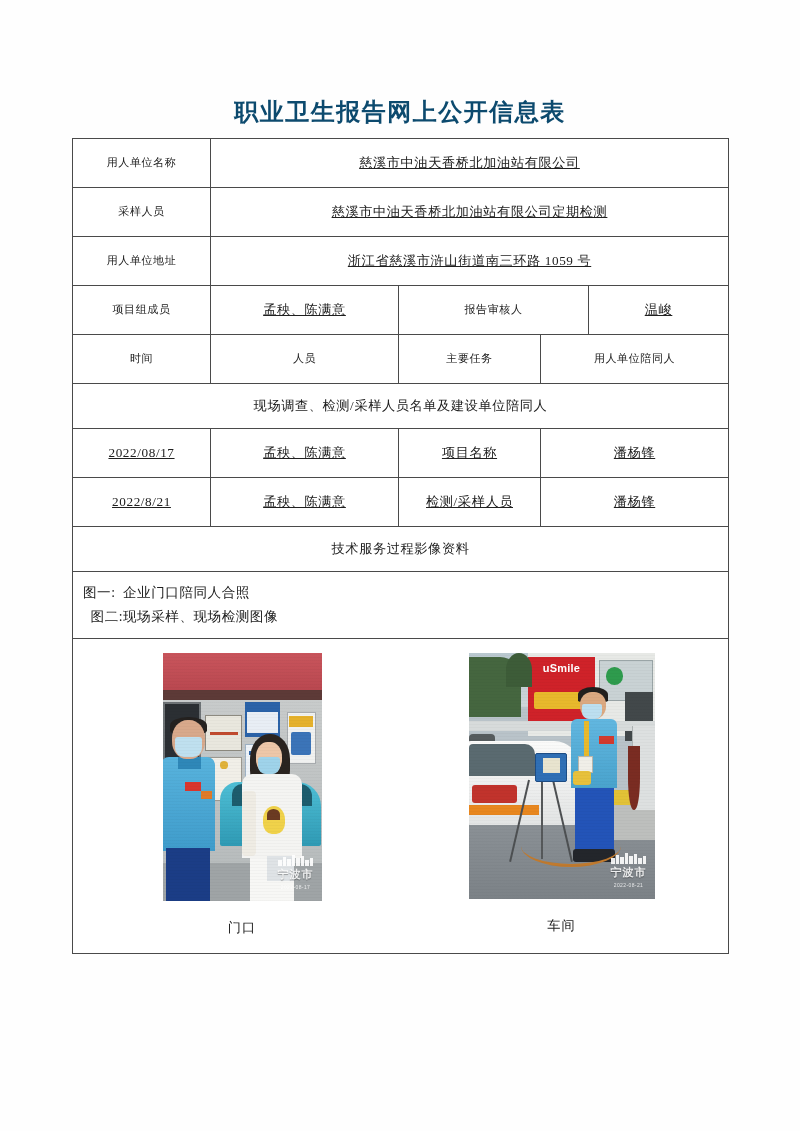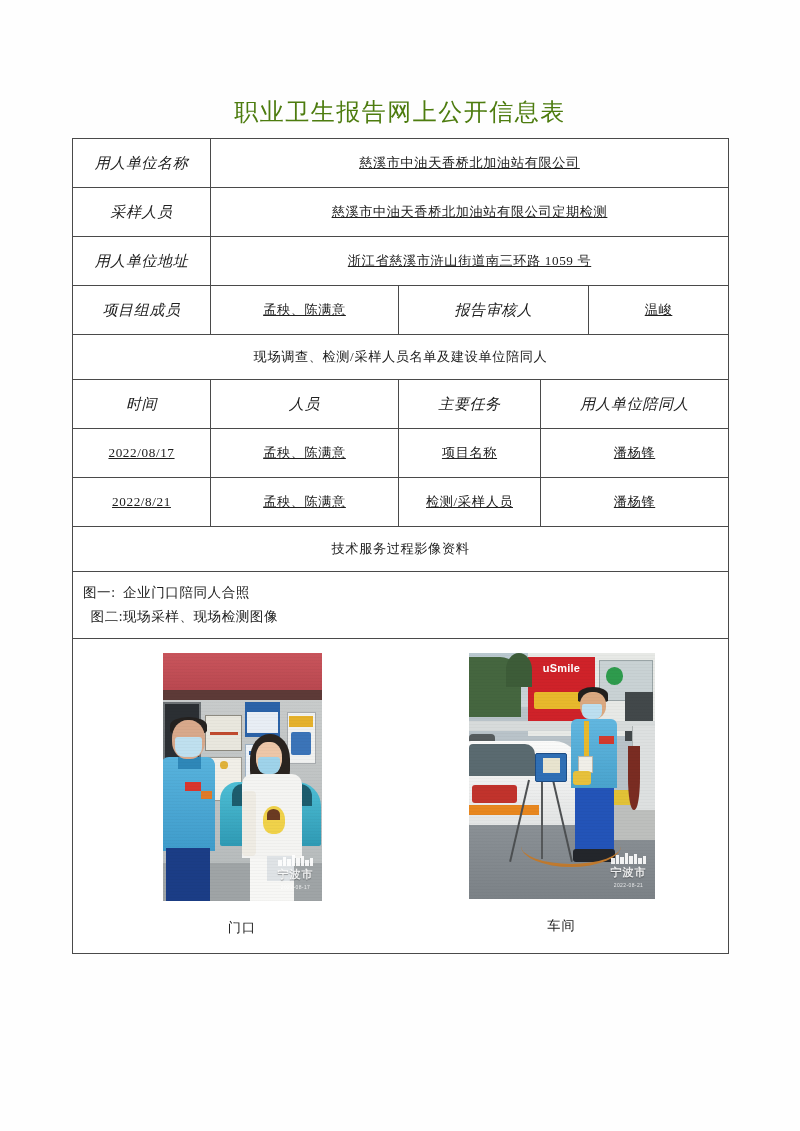--- a/index.html
+++ b/index.html
@@ -23,23 +23,23 @@
   }
 
   
   .doc-title {
     position: absolute;
     top: 96px;
     left: 0;
     width: 800px;
     text-align: center;
     font-size: 24px;
-    font-weight: 400;
+    font-weight: 700;
     letter-spacing: 1.5px;
-    color: #4d7c0f;
+    color: #0c4a6e;
     font-family: "Liberation Serif", "DejaVu Serif", serif;
   }
 
   
   .tbl {
     position: absolute;
     left: 72px;
     top: 138px;
     width: 656px;
     border-collapse: collapse;
@@ -52,21 +52,21 @@
     vertical-align: middle;
     font-size: 13.2px;
     color: #202020;
     padding: 0 4px;
     letter-spacing: 0.6px;
     line-height: 1.4;
   }
   .r-lbl { height: 48px; }
   .r-span { height: 44px; }
 
-  td.label-cell { font-size: 15px; font-style: italic; }
+  td.label-cell { font-size: 11px; }
   td.value-cell { font-size: 13.2px; text-decoration: underline; }
   td.full-span { font-size: 13.2px; }
 
   
   td.caption-cell {
     text-align: left;
     padding: 9px 2px 9px 10px;
     font-size: 13.6px;
     line-height: 1.75;
     letter-spacing: 0.5px;
@@ -262,28 +262,28 @@
 
 
       <tr>
         <td class="label-cell r-lbl">项目组成员</td>
         <td class="value-cell">孟秧、陈满意</td>
         <td class="label-cell" colspan="2">报告审核人</td>
         <td class="value-cell">温峻</td>
       </tr>
 
       <tr>
-        <td class="full-span r-span" colspan="5">现场调查、检测/采样人员名单及建设单位陪同人</td>
-      </tr>
-
-      <tr>
         <td class="label-cell r-lbl">时间</td>
         <td class="label-cell">人员</td>
         <td class="label-cell">主要任务</td>
         <td class="label-cell" colspan="2">用人单位陪同人</td>
+      </tr>
+
+      <tr>
+        <td class="full-span r-span" colspan="5">现场调查、检测/采样人员名单及建设单位陪同人</td>
       </tr>
 
       <tr>
         <td class="value-cell r-lbl">2022/08/17</td>
         <td class="value-cell">孟秧、陈满意</td>
         <td class="value-cell">项目名称</td>
         <td class="value-cell" colspan="2">潘杨锋</td>
       </tr>
 
       <tr>

